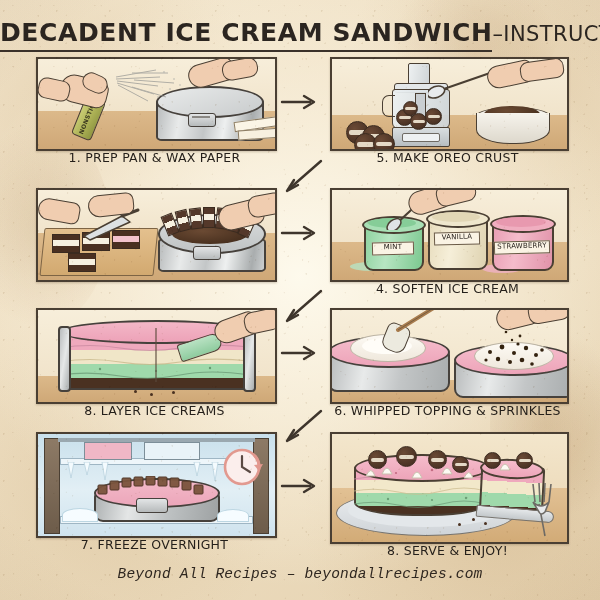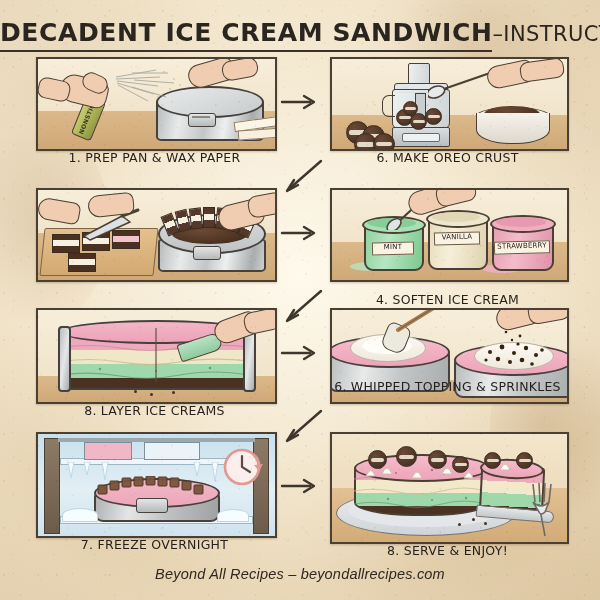--- a/index.html
+++ b/index.html
@@ -89,21 +89,21 @@
     color:#2b2520;text-align:center;line-height:9px;white-space:nowrap;transform:rotate(-1.5deg);}
   .tub-rim{position:absolute;border:2px solid #4a3f33;border-radius:50%;}
 
   .cookie{position:absolute;border-radius:50%;border:1.5px solid #3b2b20;
     background:radial-gradient(circle at 36% 32%,#6b4a36,#3f2a1e);}
   .cookie::after{content:"";position:absolute;left:10%;right:10%;top:40%;height:22%;
     background:#f3ead7;border-radius:2px;opacity:.9;}
 
   #footer{
     position:absolute;left:0;right:0;top:566px;text-align:center;
-    font-family:Liberation Sans, sans-serif;font-style:italic;font-size:14.5px;
+    font-family:Liberation Mono, monospace;font-style:italic;font-size:14.5px;
     color:#2f2720;letter-spacing:.2px;
   }
 </style>
 </head>
 <body>
 
 <div id="page">
 
   <div id="stain1"></div>
   <div id="stain2"></div>
@@ -205,21 +205,21 @@
       </div>
 
       <svg style="position:absolute;left:96px;top:8px;width:90px;height:36px;">
         <path d="M10 24 L62 6" stroke="#4a3f33" stroke-width="2.2" fill="none" stroke-linecap="round"></path>
         <ellipse cx="8" cy="25" rx="9" ry="5.5" fill="#e7eaec" stroke="#4a3f33" stroke-width="1.6" transform="rotate(-20 8 25)"></ellipse>
       </svg>
       <div class="hand" style="left:155px;top:4px;width:44px;height:21px;border-radius:12px 8px 8px 13px;transform:rotate(-12deg);"></div>
       <div class="hand" style="left:188px;top:1px;width:42px;height:18px;border-radius:8px;transform:rotate(-8deg);"></div>
     </div>
   </div>
-  <div class="cap" style="left:330px;top:150px;width:235px;">6. MAKE OREO CRUST</div>
+  <div class="cap" style="left:330px;top:150px;width:235px;">5. MAKE OREO CRUST</div>
 
   <div class="arrow" style="left:278px;top:158px;">
     <svg width="46" height="38" viewBox="0 0 46 38">
       <path d="M43 3 L11 31" stroke="#3e352c" stroke-width="2.4" fill="none" stroke-linecap="round"></path>
       <path d="M20 27 L9 33 L16 22" stroke="#3e352c" stroke-width="2.4" fill="none" stroke-linecap="round" stroke-linejoin="round"></path>
     </svg>
   </div>
 
   <div class="panel" style="left:36px;top:188px;width:237px;height:90px;">
     <div class="scene">
@@ -300,21 +300,21 @@
       </div>
 
       <svg style="position:absolute;left:50px;top:2px;width:60px;height:38px;">
         <path d="M14 32 L40 8" stroke="#4a3f33" stroke-width="2.2" fill="none" stroke-linecap="round"></path>
         <ellipse cx="12" cy="33" rx="8" ry="5" fill="#dfe3e5" stroke="#4a3f33" stroke-width="1.5" transform="rotate(-40 12 33)"></ellipse>
       </svg>
       <div class="hand" style="left:76px;top:-2px;width:40px;height:22px;border-radius:12px 8px 8px 12px;transform:rotate(-18deg);"></div>
       <div class="hand" style="left:104px;top:-8px;width:38px;height:20px;border-radius:9px;transform:rotate(-14deg);"></div>
     </div>
   </div>
-  <div class="cap" style="left:330px;top:292px;width:235px;">4. SOFTEN ICE CREAM</div>
+  <div class="cap" style="left:330px;top:281px;width:235px;">4. SOFTEN ICE CREAM</div>
 
   <div class="arrow" style="left:278px;top:288px;">
     <svg width="46" height="38" viewBox="0 0 46 38">
       <path d="M43 3 L11 31" stroke="#3e352c" stroke-width="2.4" fill="none" stroke-linecap="round"></path>
       <path d="M20 27 L9 33 L16 22" stroke="#3e352c" stroke-width="2.4" fill="none" stroke-linecap="round" stroke-linejoin="round"></path>
     </svg>
   </div>
 
   <div class="panel" style="left:36px;top:308px;width:237px;height:92px;">
     <div class="scene">
@@ -418,21 +418,21 @@
               <circle cx="14" cy="24" r="1.2"></circle>
               <circle cx="26" cy="8" r="1.2"></circle>
           </g>
         </svg>
       </div>
 
       <div class="hand" style="left:164px;top:-6px;width:40px;height:22px;border-radius:12px 8px 8px 12px;transform:rotate(-14deg);"></div>
       <div class="hand" style="left:196px;top:-10px;width:40px;height:20px;border-radius:9px;transform:rotate(-10deg);"></div>
     </div>
   </div>
-  <div class="cap" style="left:330px;top:379px;width:235px;">6. WHIPPED TOPPING &amp; SPRINKLES</div>
+  <div class="cap" style="left:330px;top:403px;width:235px;">6. WHIPPED TOPPING &amp; SPRINKLES</div>
 
   <div class="arrow" style="left:278px;top:408px;">
     <svg width="46" height="38" viewBox="0 0 46 38">
       <path d="M43 3 L11 31" stroke="#3e352c" stroke-width="2.4" fill="none" stroke-linecap="round"></path>
       <path d="M20 27 L9 33 L16 22" stroke="#3e352c" stroke-width="2.4" fill="none" stroke-linecap="round" stroke-linejoin="round"></path>
     </svg>
   </div>
 
   <div class="panel" style="left:36px;top:432px;width:237px;height:102px;background:#d7e7f0;">
     <div class="scene">

